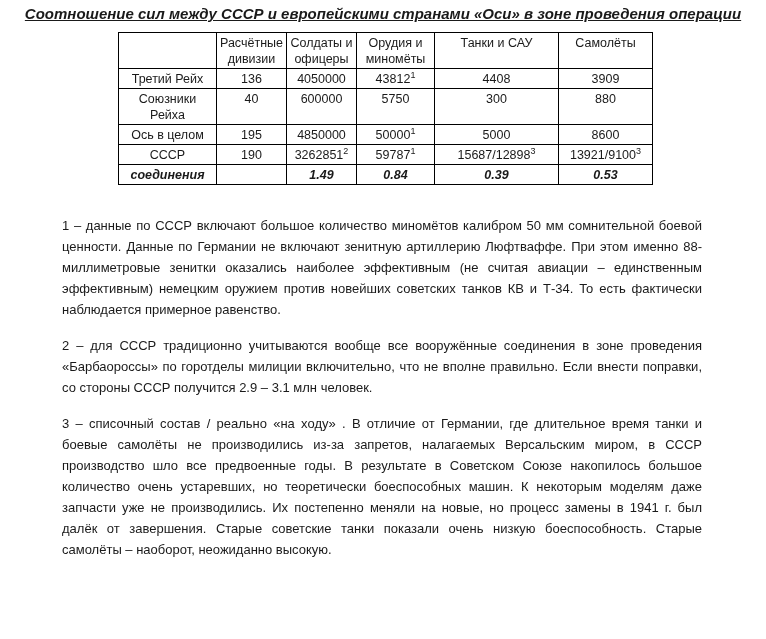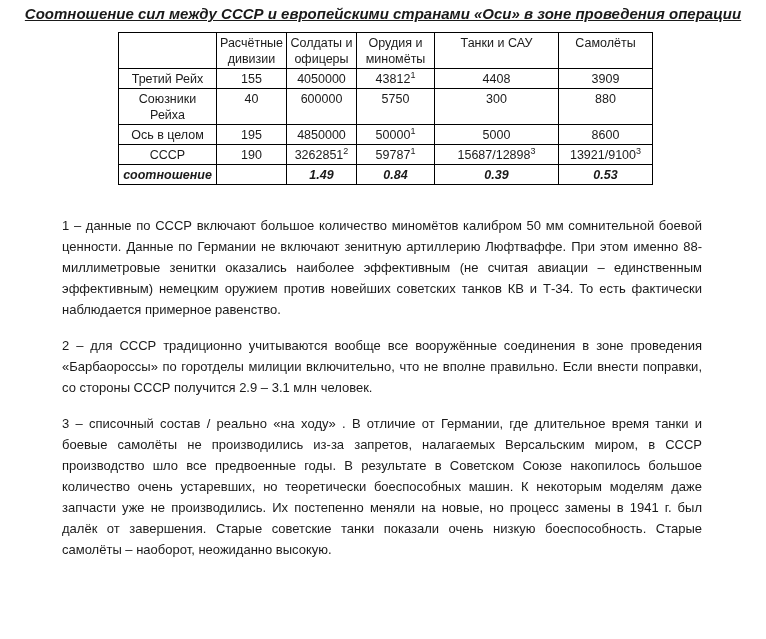--- a/index.html
+++ b/index.html
@@ -74,21 +74,21 @@
         <th></th>
         <th>Расчётные дивизии</th>
         <th>Солдаты и офицеры</th>
         <th>Орудия и миномёты</th>
         <th>Танки и САУ</th>
         <th>Самолёты</th>
       </tr>
 
       <tr>
         <td>Третий Рейх</td>
-        <td><span>155</span><sup></sup></td>
+        <td><span>136</span><sup></sup></td>
         <td><span>4050000</span><sup></sup></td>
         <td><span>43812</span><sup>1</sup></td>
         <td><span>4408</span><sup></sup></td>
         <td><span>3909</span><sup></sup></td>
       </tr>
 
       <tr>
         <td>Союзники Рейха</td>
         <td><span>40</span><sup></sup></td>
         <td><span>600000</span><sup></sup></td>
@@ -109,21 +109,21 @@
       <tr class="bold">
         <td>СССР</td>
         <td><span>190</span><sup></sup></td>
         <td><span>3262851</span><sup>2</sup></td>
         <td><span>59787</span><sup>1</sup></td>
         <td><span>15687/12898</span><sup>3</sup></td>
         <td><span>13921/9100</span><sup>3</sup></td>
       </tr>
 
       <tr class="ratio">
-        <td>соотношение</td>
+        <td>соединения</td>
         <td><span></span></td>
         <td><span>1.49</span></td>
         <td><span>0.84</span></td>
         <td><span>0.39</span></td>
         <td><span>0.53</span></td>
       </tr>
     </tbody>
   </table>
 
   <div class="notes">

